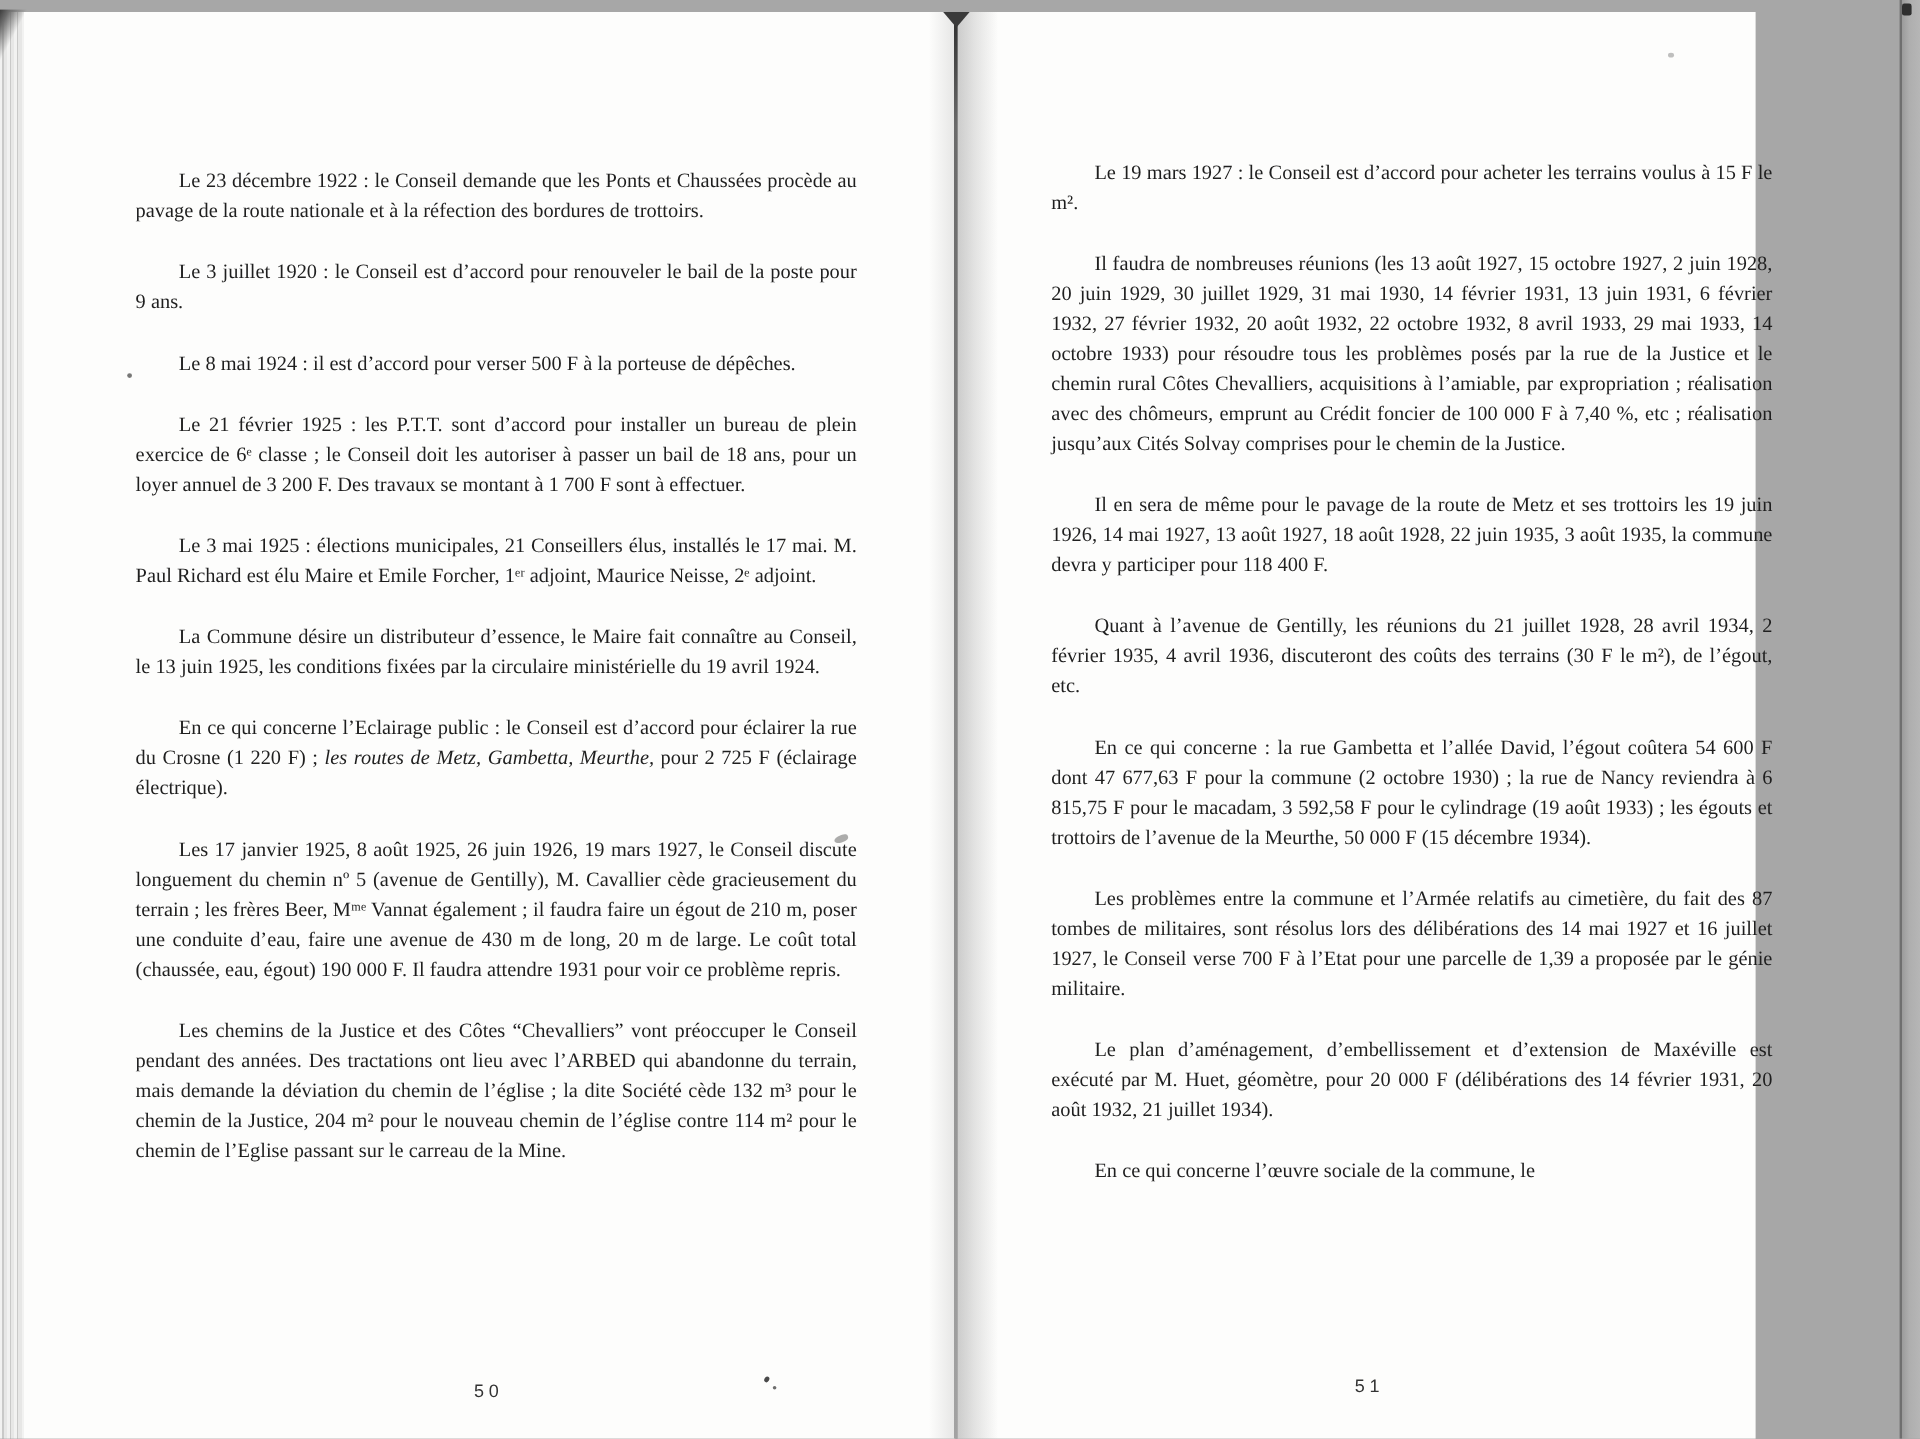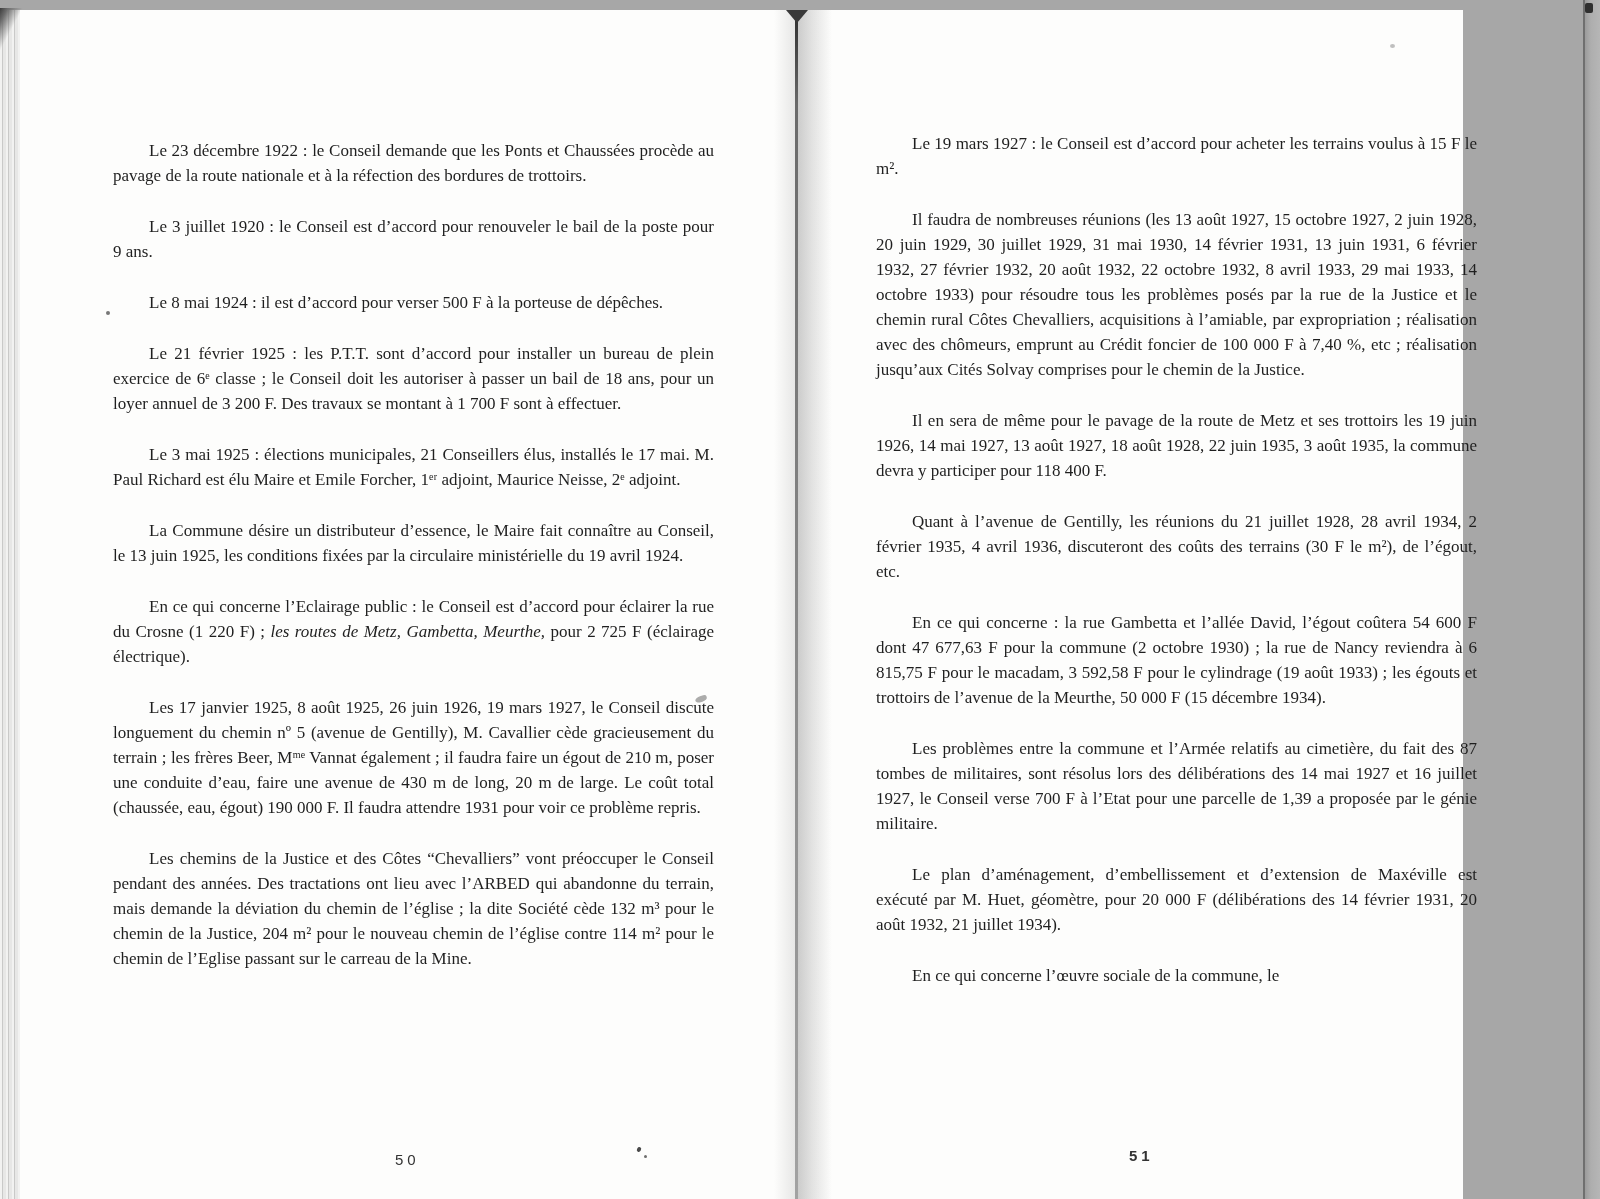--- a/index.html
+++ b/index.html
@@ -81,21 +81,21 @@
   .para + .para { margin-top: 26px; }
   .run-italic { font-style: italic; }
 
   
   .folio {
     position: absolute;
     font-family: "Liberation Sans", "DejaVu Sans", sans-serif;
     font-size: 15px; letter-spacing: 4px; color: #333;
   }
   .folio-left  { left: 375px; top: 1141px; }
-  .folio-right { left: 331px; top: 1137px; font-weight: bold; }
+  .folio-right { left: 331px; top: 1137px; }
 
   
   .speck { position: absolute; background: #4a4a4a; border-radius: 50%; }
   .speck-a { left: 637px;  top: 1147px; width: 4px; height: 5px; transform: rotate(30deg); }
   .speck-a2{ left: 644px;  top: 1155px; width: 3px; height: 3px; opacity: .8; }
   .speck-b { left: 695px;  top: 696px;  width: 12px; height: 6px; opacity: .45;
              border-radius: 60% 40% 50% 50%; transform: rotate(-18deg); }
   .speck-c { left: 106px;  top: 311px;  width: 4px; height: 4px; opacity: .75; }
   .speck-d { left: 1390px; top: 44px;   width: 5px; height: 4px; opacity: .35; }
 </style>

